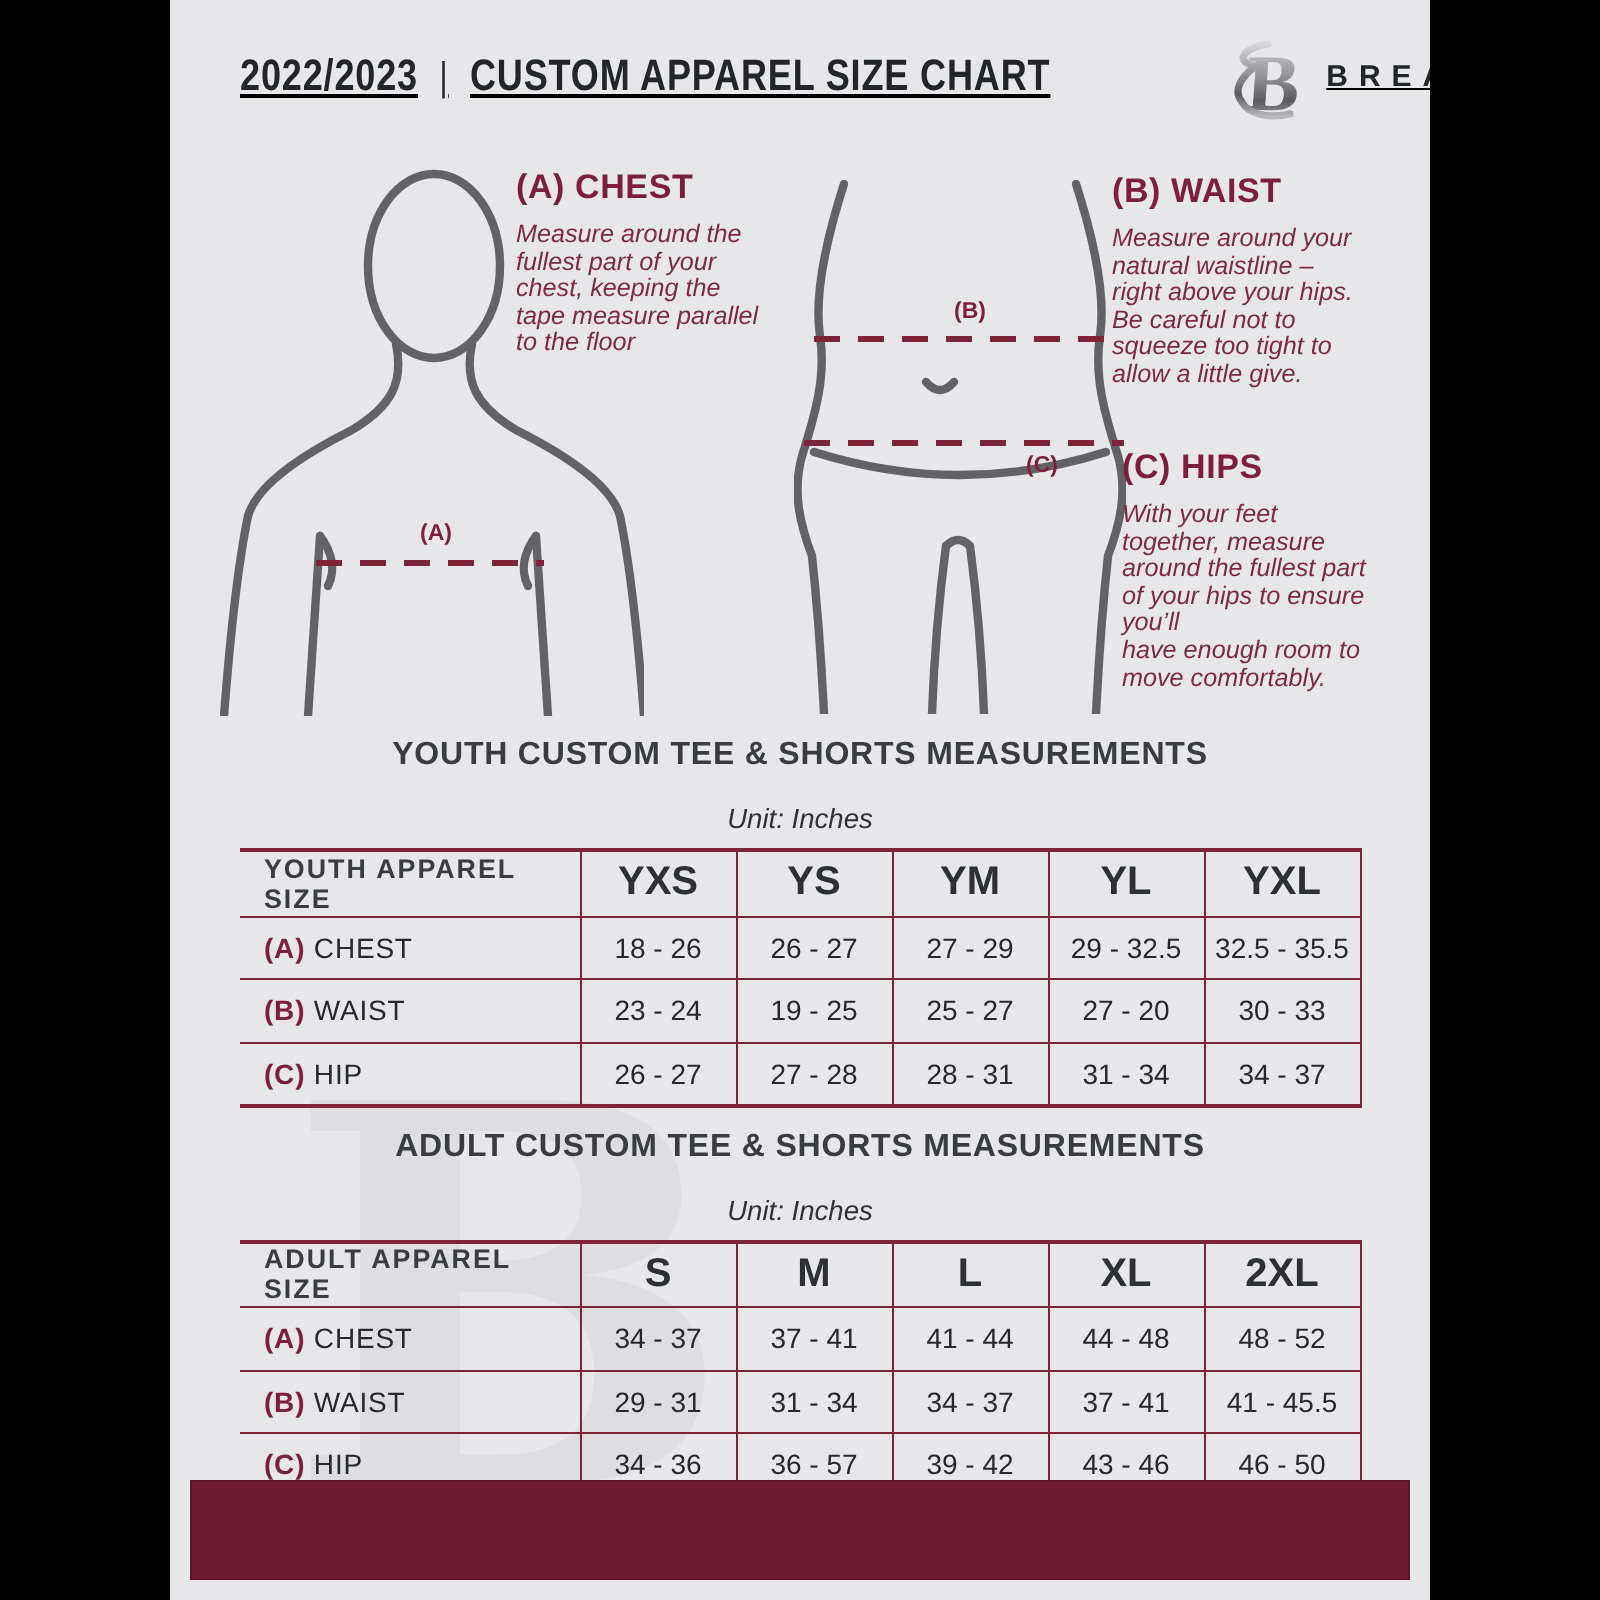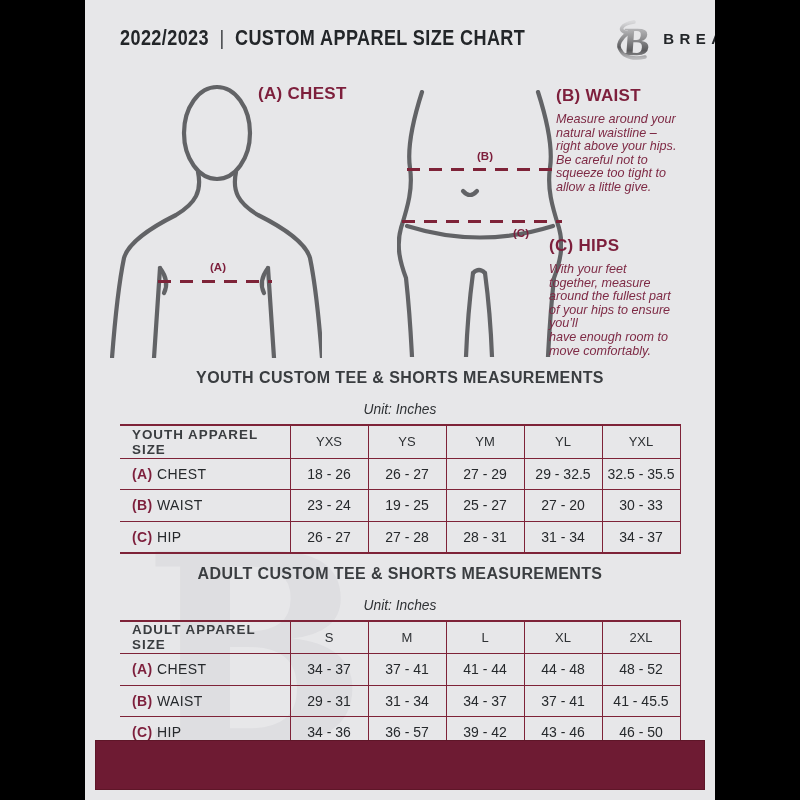--- a/index.html
+++ b/index.html
@@ -17,21 +17,21 @@
   body{font-family:"Liberation Sans",sans-serif;background:#000;}
   .stage{position:relative;width:800px;height:800px;background:#000;overflow:hidden;}
   .page{position:absolute;left:85px;top:0;width:630px;height:800px;background:var(--bg);overflow:hidden;}
 
   
   .watermark{position:absolute;left:58px;top:545px;font-family:"DejaVu Serif",serif;
     font-weight:700;font-size:265px;line-height:0.8;color:#dedee1;z-index:1;user-select:none;}
 
   
   .header{position:absolute;left:0;top:0;width:662px;height:70px;display:flex;
-    align-items:center;justify-content:space-between;padding:6px 24px 0 35px;z-index:2;}
+    align-items:center;justify-content:space-between;padding:6px 24px 0 35px;z-index:2;text-decoration:underline;}
   .header-left{white-space:nowrap;transform:scaleX(0.82);transform-origin:left center;
     font-weight:700;font-size:22px;color:#232629;letter-spacing:0.5px;}
   .header-left .sep{font-weight:400;font-size:20px;padding:0 13px;color:#2a2d30;}
   .brand{display:flex;align-items:center;gap:9px;}
   .brand-name{font-weight:700;font-size:15px;letter-spacing:5.5px;color:#232629;}
 
   
   .guide-layer{position:absolute;left:0;top:0;width:630px;height:370px;z-index:2;}
   .fig{position:absolute;}
   .fig path,.fig ellipse{fill:none;stroke:var(--figure);stroke-width:4.2;stroke-linecap:round;}
@@ -50,21 +50,21 @@
   .size-block + .size-block{margin-top:11px;}
   table.size-table{width:560px;border-collapse:collapse;table-layout:fixed;
     border-top:2.2px solid var(--line);border-bottom:2.2px solid var(--line);
     border-right:1.6px solid var(--line);}
   table.size-table col.c-label{width:170px;}
   table.size-table col.c-size{width:78px;}
   table.size-table th,table.size-table td{border-left:1.6px solid var(--line);
     text-align:center;vertical-align:middle;}
   table.size-table tr > *:first-child{border-left:none;text-align:left;padding-left:12px;}
   table.size-table tbody tr > *{border-top:1.6px solid var(--line);}
-  table.size-table thead th{height:33px;font-weight:400;font-size:13px;color:#2e3134;}
+  table.size-table thead th{height:33px;font-weight:700;font-size:20px;color:#2e3134;}
   table.size-table thead th.size-label{font-weight:700;font-size:13.4px;letter-spacing:1px;color:#3a3d40;}
   table.size-table td{height:31.5px;font-size:14px;color:#26292c;}
   td.row-label{font-size:15px;color:#303336;letter-spacing:0.4px;}
   td.row-label b{color:var(--mtext);font-weight:800;}
 
   
   .footer-bar{position:absolute;left:10px;top:740px;width:610px;height:50px;
     background:var(--maroon);border:1.5px solid #5e1628;z-index:3;}
 </style>
 </head>
@@ -121,31 +121,36 @@
       <div class="dash" style="left:73px;top:280px;width:114px;"></div>
       <div class="dash" style="left:322px;top:168px;width:152px;"></div>
       <div class="dash" style="left:317px;top:220px;width:160px;"></div>
 
       <span class="meas-label" style="left:119px;top:261px;width:28px;text-align:center;">(A)</span>
       <span class="meas-label" style="left:392px;top:150px;">(B)</span>
       <span class="meas-label" style="left:428px;top:227px;">(C)</span>
 
       <div class="guide-block" style="left:173px;top:84px;width:200px;">
         <div class="guide-heading">(A) CHEST</div>
+        <div class="guide-body">Measure around the
+fullest part of your
+chest, keeping the
+tape measure parallel
+to the floor</div>
       </div>
       <div class="guide-block" style="left:471px;top:86px;width:160px;">
         <div class="guide-heading">(B) WAIST</div>
         <div class="guide-body">Measure around your
 natural waistline –
 right above your hips.
 Be careful not to
 squeeze too tight to
 allow a little give.</div>
       </div>
-      <div class="guide-block" style="left:464px;top:224px;width:165px;margin-top:12px;">
+      <div class="guide-block" style="left:476px;top:224px;width:165px;">
         <div class="guide-heading">(C) HIPS</div>
         <div class="guide-body">With your feet
 together, measure
 around the fullest part
 of your hips to ensure
 you’ll
 have enough room to
 move comfortably.</div>
       </div>
     </div>

